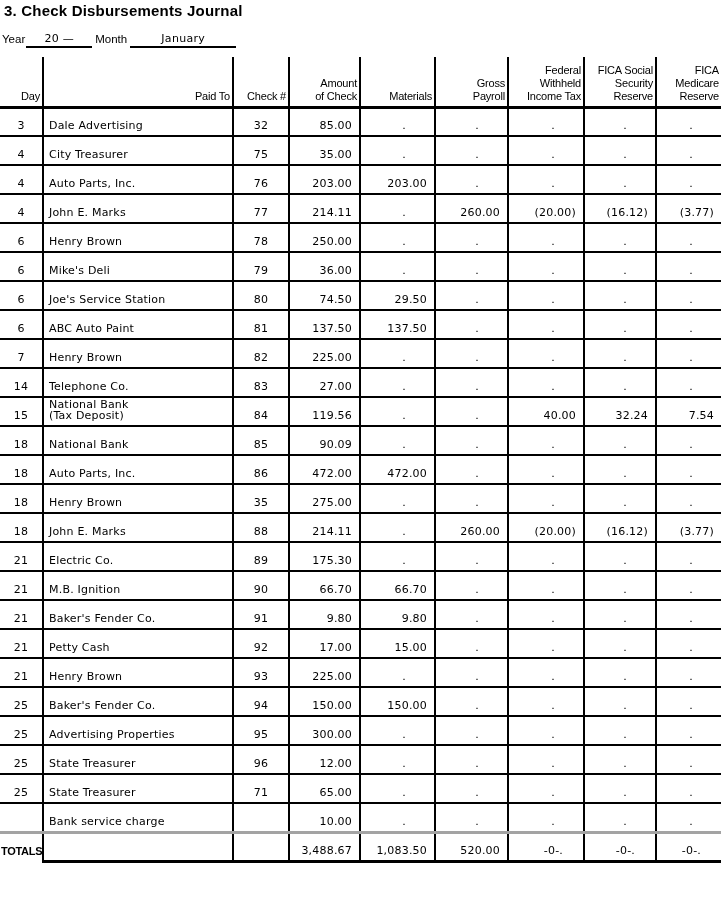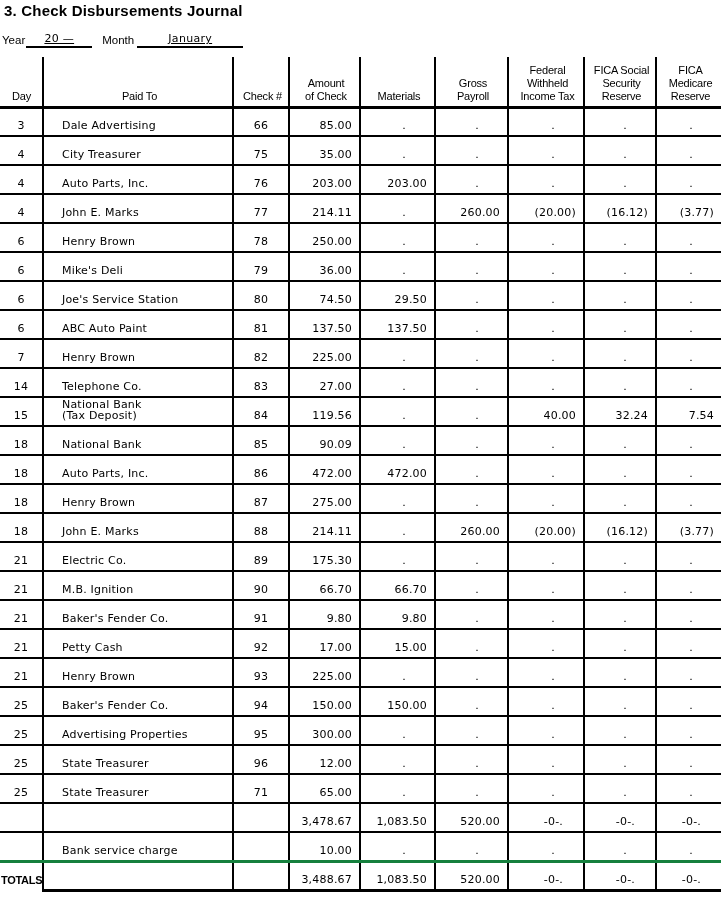--- a/index.html
+++ b/index.html
@@ -9,65 +9,65 @@
     background: #ffffff; color: #000000;
     font-family: "Liberation Sans", sans-serif;
     position: relative; overflow: hidden;
   }
   .title {
     position: absolute; left: 4px; top: 2px;
     font-size: 15px; font-weight: bold; letter-spacing: 0.2px;
   }
   .form-row {
     position: absolute; left: 2px; top: 33px;
-    display: flex; align-items: center;
+    display: flex; align-items: flex-start;
   }
   .form-label {
     font-size: 11.5px; padding-bottom: 2px; white-space: nowrap;
   }
   .uline {
     display: inline-block; border-bottom: 2px solid #000;
     text-align: center;
     font-family: "DejaVu Sans", sans-serif; font-size: 11px;
-    letter-spacing: 0.3px; padding-bottom: 1px; line-height: 1.1; text-decoration: underline;
+    letter-spacing: 0.3px; padding-bottom: 1px; line-height: 1.1;
   }
   .uline-year { width: 66px; margin-left: 1px; }
   .uline-month { width: 106px; margin-left: 3px; }
-  .ml { margin-left: 10px; }
+  .ml { margin-left: 3px; }
 
   table.journal {
     position: absolute; left: 0; top: 57px; width: 721px;
     border-collapse: collapse; table-layout: fixed;
   }
   th {
     border-right: 2px solid #000; border-bottom: 3px solid #000;
     height: 50px; vertical-align: bottom;
-    text-align: center; padding: 0 2px 3px 5px;
+    text-align: right; padding: 0 2px 3px 5px;
     font-family: "Liberation Sans", sans-serif;
     font-size: 11px; font-weight: normal; line-height: 1.18;
     white-space: pre-line; letter-spacing: -0.2px;
   }
   th:first-child { padding-left: 3px; }
   th:nth-child(5) { }
   th:last-child { border-right: none; }
   td {
     border-right: 2px solid #000; border-bottom: 2px solid #000;
     height: 29px; vertical-align: bottom; padding: 0 0 3px 0;
     font-family: "DejaVu Sans", sans-serif; font-size: 11px;
     letter-spacing: 0.2px; line-height: 1.05; white-space: pre-line;
     overflow: hidden;
   }
   td:last-child { border-right: none; }
   .c-day   { text-align: center; }
-  .c-paid  { text-align: left; padding-left: 18px; }
+  .c-paid  { text-align: left; padding-left: 5px; }
   .c-check { text-align: center; }
   .c-num   { text-align: right; padding-right: 7px; }
   .c-ph    { padding-right: 28px; }
   .c-zero  { padding-right: 20px; }
-  tr.totals-row td { border-top: 3px solid #15803d; border-bottom: 3px solid #000; }
+  tr.totals-row td { border-top: 3px solid #a3a3a3; border-bottom: 3px solid #000; }
   tr.totals-row td:first-child { border-bottom: none; }
   .c-totals-label {
     text-align: left; padding-left: 1px;
     font-family: "Liberation Sans", sans-serif; font-weight: bold;
     font-size: 11px; letter-spacing: -0.3px;
   }
 </style>
 </head>
 <body>
 
@@ -110,21 +110,21 @@
 Reserve</th>
         <th>FICA
 Medicare
 Reserve</th>
       </tr>
   </thead>
   <tbody>
       <tr>
         <td class="c-day">3</td>
         <td class="c-paid">Dale Advertising</td>
-        <td class="c-check">66</td>
+        <td class="c-check">32</td>
         <td class="c-num">85.00</td>
         <td class="c-num c-ph">.</td>
         <td class="c-num c-ph">.</td>
         <td class="c-num c-ph">.</td>
         <td class="c-num c-ph">.</td>
         <td class="c-num c-ph">.</td>
       </tr>
       <tr>
         <td class="c-day">4</td>
         <td class="c-paid">City Treasurer</td>
@@ -254,21 +254,21 @@
         <td class="c-num">472.00</td>
         <td class="c-num">472.00</td>
         <td class="c-num c-ph">.</td>
         <td class="c-num c-ph">.</td>
         <td class="c-num c-ph">.</td>
         <td class="c-num c-ph">.</td>
       </tr>
       <tr>
         <td class="c-day">18</td>
         <td class="c-paid">Henry Brown</td>
-        <td class="c-check">87</td>
+        <td class="c-check">35</td>
         <td class="c-num">275.00</td>
         <td class="c-num c-ph">.</td>
         <td class="c-num c-ph">.</td>
         <td class="c-num c-ph">.</td>
         <td class="c-num c-ph">.</td>
         <td class="c-num c-ph">.</td>
       </tr>
       <tr>
         <td class="c-day">18</td>
         <td class="c-paid">John E. Marks</td>
@@ -371,31 +371,20 @@
       <tr>
         <td class="c-day">25</td>
         <td class="c-paid">State Treasurer</td>
         <td class="c-check">71</td>
         <td class="c-num">65.00</td>
         <td class="c-num c-ph">.</td>
         <td class="c-num c-ph">.</td>
         <td class="c-num c-ph">.</td>
         <td class="c-num c-ph">.</td>
         <td class="c-num c-ph">.</td>
-      </tr>
-      <tr>
-        <td class="c-day"></td>
-        <td class="c-paid"></td>
-        <td class="c-check"></td>
-        <td class="c-num">3,478.67</td>
-        <td class="c-num">1,083.50</td>
-        <td class="c-num">520.00</td>
-        <td class="c-num c-zero">-0-.</td>
-        <td class="c-num c-zero">-0-.</td>
-        <td class="c-num c-zero">-0-.</td>
       </tr>
       <tr>
         <td class="c-day"></td>
         <td class="c-paid">Bank service charge</td>
         <td class="c-check"></td>
         <td class="c-num">10.00</td>
         <td class="c-num c-ph">.</td>
         <td class="c-num c-ph">.</td>
         <td class="c-num c-ph">.</td>
         <td class="c-num c-ph">.</td>

